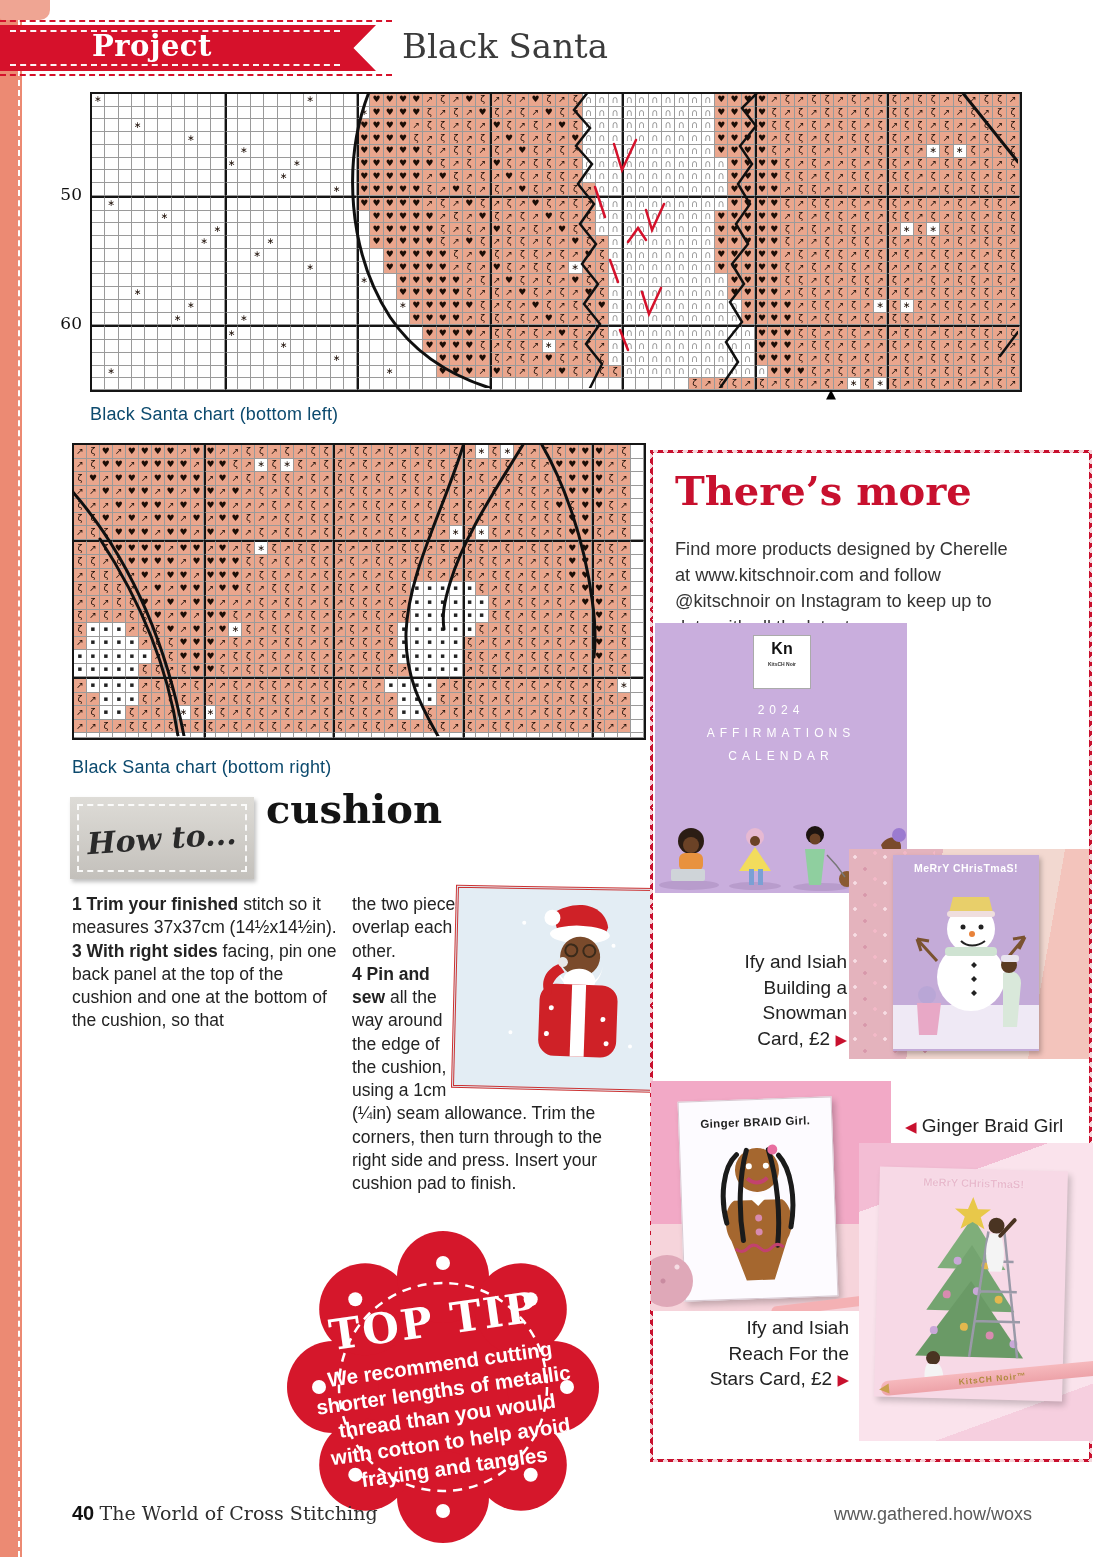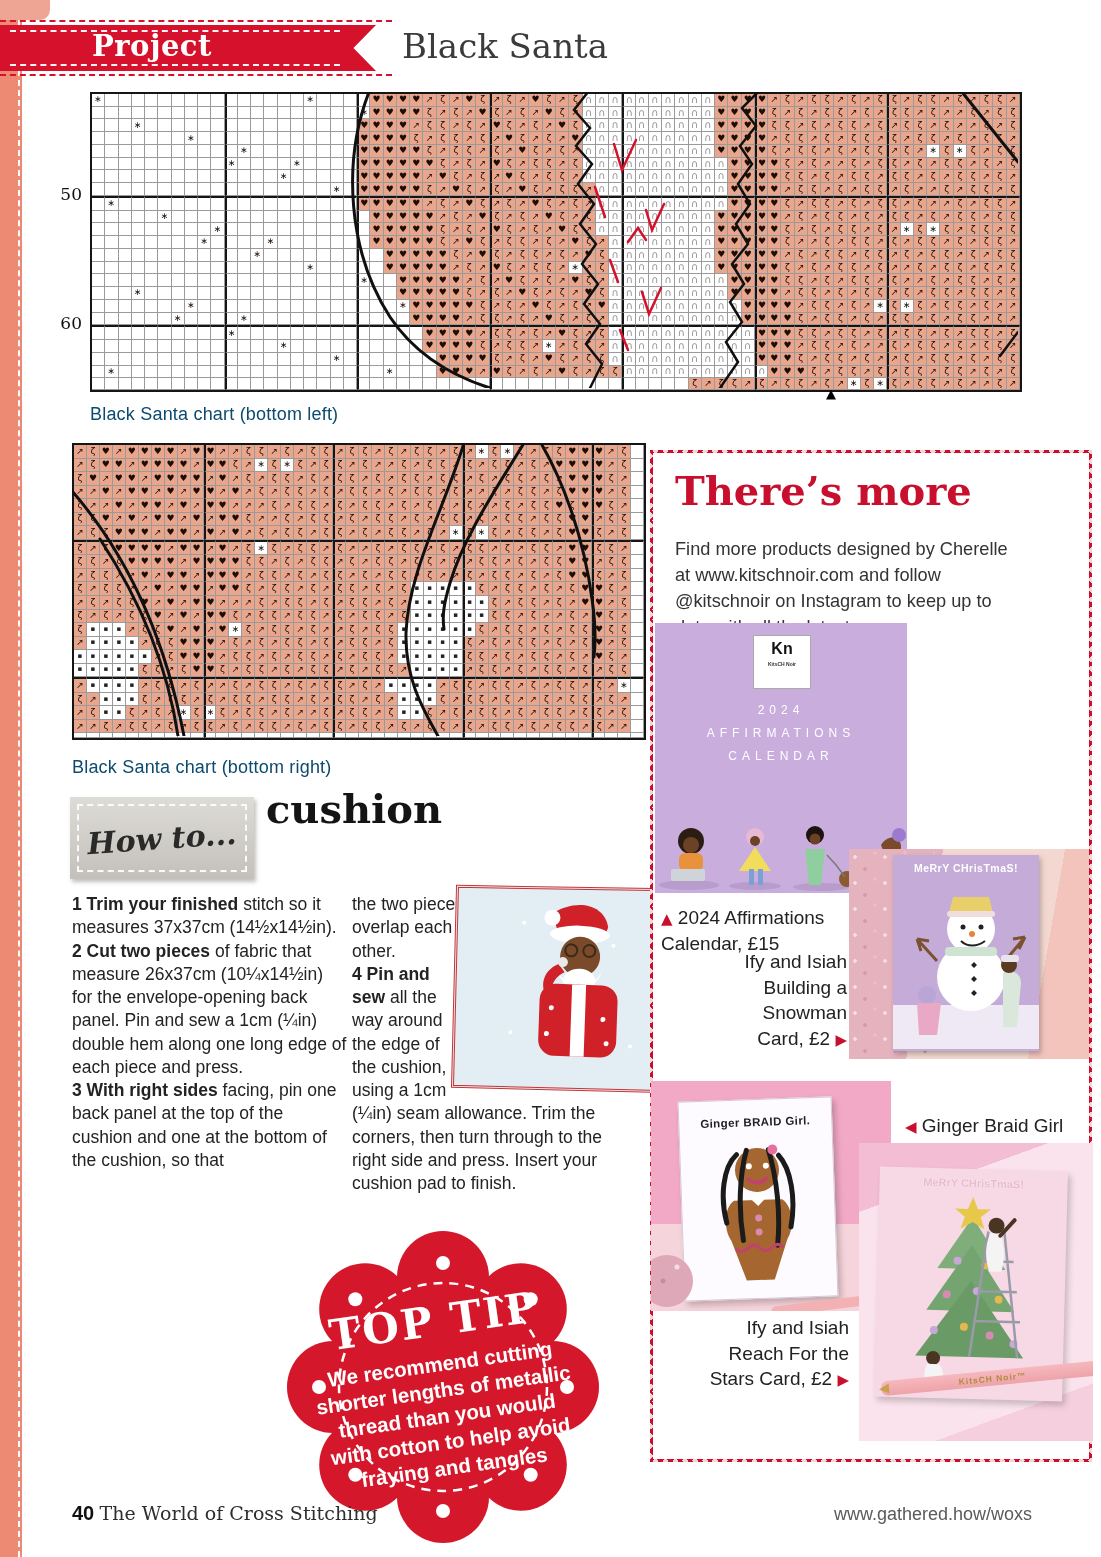--- a/index.html
+++ b/index.html
@@ -2746,21 +2746,20 @@
   <div class="chartcap" style="left:72px;top:757px">Black Santa chart (bottom right)</div>
 
   <div class="howtag">
     <span>How to...</span>
   </div>
   <div class="makehead">
     <div>cushion</div>
   </div>
   <div id="col1" class="stepcol">
       <p><b>1 Trim your finished</b> stitch so it measures 37x37cm (14½x14½in).</p>
-      <p><b>2 Cut two pieces</b> of fabric that measure 26x37cm (10¼x14½in) for the envelope-opening back panel. Pin and sew a 1cm (¼in) double hem along one long edge of each piece and press.</p>
       <p><b>3 With right sides</b> facing, pin one back panel at the top of the cushion and one at the bottom of the cushion, so that</p>
     </div>
   <div id="col2" class="stepcol">
     <div class="cushion-spacer"></div>
   <p>the two pieces overlap each other.</p>
       <p><b>4 Pin and sew</b> all the way around the edge of the cushion, using a 1cm (¼in) seam allowance. Trim the corners, then turn through to the right side and press. Insert your cushion pad to finish.</p>
     </div>
 
   <svg class="cushion" viewBox="0 0 216 208">
     <polygon points="2,6 214,2 212,204 4,206" fill="#e3edf4" stroke="#c33" stroke-width="3"></polygon>
@@ -2856,25 +2855,20 @@
           <circle cx="192" cy="86" r="8" fill="#8a5a30"></circle>
             <circle cx="198" cy="80" r="4" fill="#8a5a30"></circle>
           <path d="M172,62 C180,70 186,78 190,84" stroke="#777" stroke-width="1.5" fill="none"></path>
           <rect x="216,0" y="0" width="0" height="0" fill="none"></rect>
           <rect x="210" y="62" width="40" height="26" rx="4" fill="#fff"></rect>
           <rect x="214" y="56" width="14" height="10" rx="4" fill="#f3f3f3"></rect>
           <path d="M226,52 C234,40 246,44 246,54 C246,64 236,66 230,62" fill="#7a4a2b"></path>
           <circle cx="244" cy="42" r="7" fill="#9b7bd0"></circle>
         </svg>
       </div>
-      <div class="caption" style="left:8px;top:452px">
-        <div><span class="arrow">▲</span>
-          <span>2024 Affirmations</span></div>
-        <div>Calendar, £15</div>
-      </div>
 
       <div class="photo snow">
         <div class="speck"></div>
         <div class="snowcard">
           <div class="cardtitle">MeRrY CHrisTmaS!</div>
           <svg style="position:absolute;left:0;top:22px" width="146" height="172" viewBox="0 0 146 172">
             <rect x="0" y="128" width="146" height="44" fill="#efe9f5"></rect>
             <circle cx="78" cy="100" r="34" fill="#fff"></circle>
             <circle cx="78" cy="52" r="24" fill="#fff"></circle>
             <path d="M56,36 L100,36 L96,20 L60,20 Z" fill="#e8cf6a"></path>

